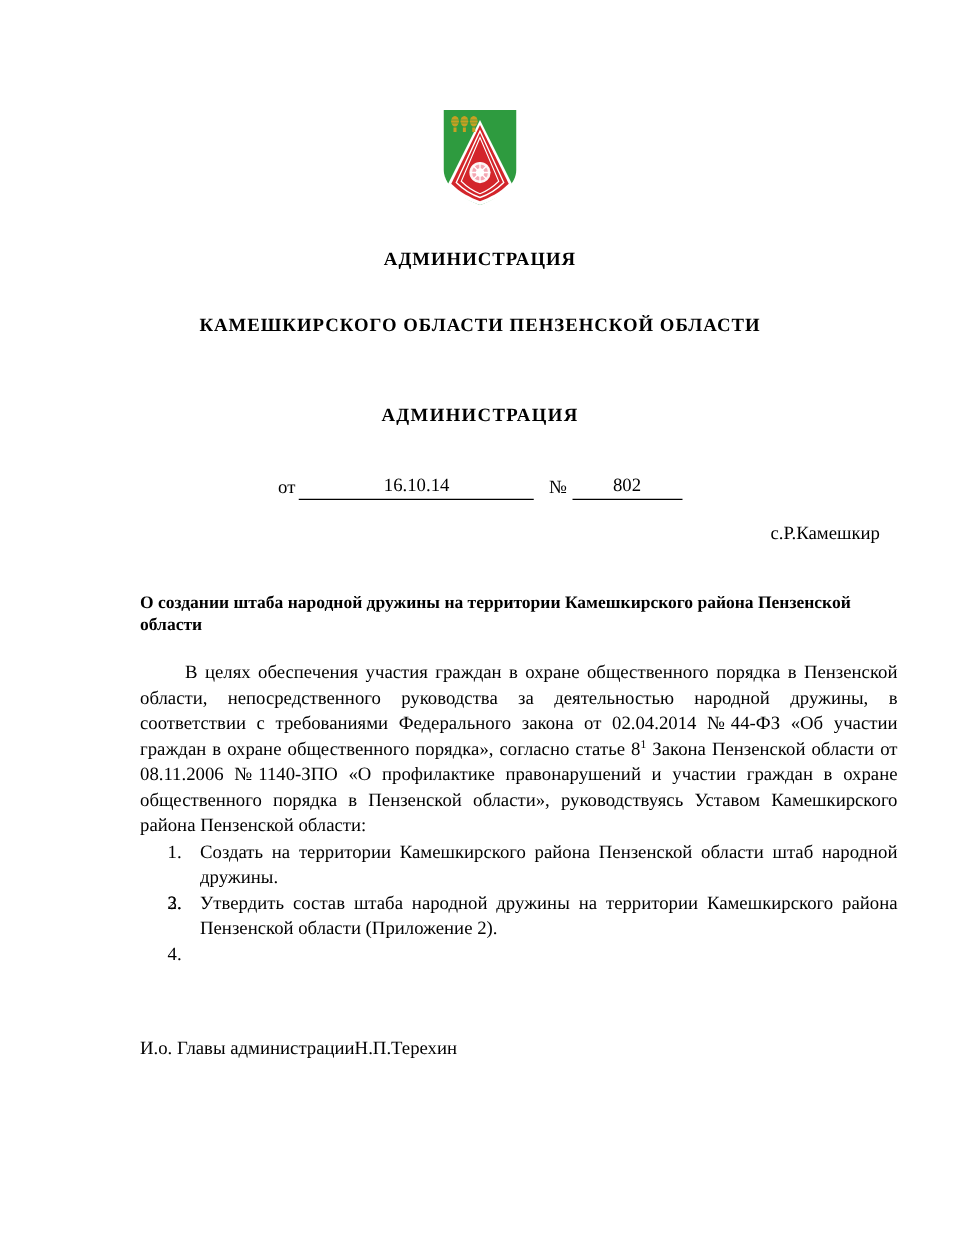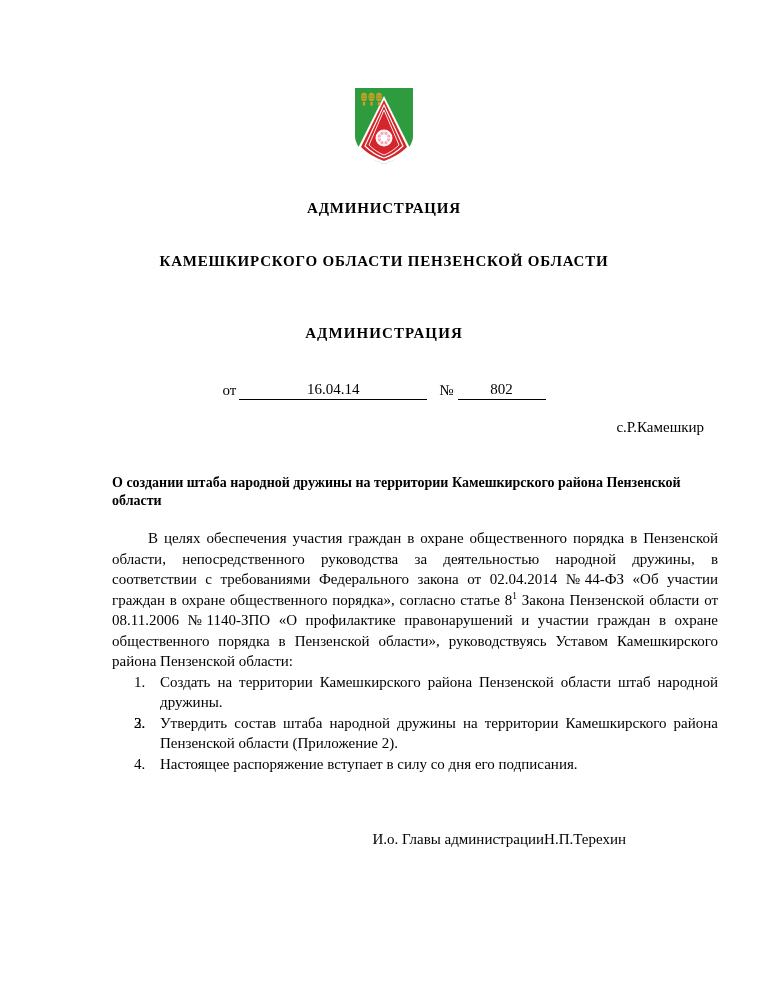--- a/index.html
+++ b/index.html
@@ -147,21 +147,21 @@
   .li-last { text-align: left !important; }
 
   
   .sign-row {
     position: absolute;
     top: 831px;
     left: 112px;
     width: 606px;
     font-size: 15px;
     display: flex;
-    justify-content: flex-end;
+    justify-content: flex-start;
   }
   .sign-name { padding-right: 92px; }
 </style>
 </head>
 <body>
 
 <div class="page">
 
   <div class="emblem-wrap">
     <svg class="emblem" viewBox="0 0 62 80">
@@ -203,21 +203,21 @@
     </svg>
   </div>
 
   <div class="hdr hdr-admin">АДМИНИСТРАЦИЯ</div>
   <div class="hdr hdr-region">КАМЕШКИРСКОГО ОБЛАСТИ ПЕНЗЕНСКОЙ ОБЛАСТИ</div>
   <div class="hdr hdr-post">АДМИНИСТРАЦИЯ</div>
 
   <div class="dateline">
     <div class="dl-inner">
       <span class="dl-label">от</span>
-      <span class="dl-field dl-date">16.04.14</span>
+      <span class="dl-field dl-date">16.10.14</span>
       <span class="dl-numlbl">№</span>
       <span class="dl-field dl-num">802</span>
     </div>
   </div>
 
   <div class="city">с.Р.Камешкир</div>
 
   <div class="doc-title">
     <span>О создании штаба народной дружины на территории Камешкирского района</span>
     <span>Пензенской области</span>
@@ -233,21 +233,20 @@
       </li>
       <li>
         <span class="marker">2.</span>
       </li>
       <li>
         <span class="marker">3.</span>
         <span>Утвердить состав штаба  народной дружины на территории Камешкирского района Пензенской области (Приложение 2).</span>
       </li>
       <li class="li-last">
         <span class="marker">4.</span>
-        <span>Настоящее распоряжение вступает в силу со дня его подписания.</span>
       </li>
     </ol>
   </div>
 
   <div class="sign-row">
     <span>И.о. Главы администрации</span>
     <span class="sign-name">Н.П.Терехин</span>
   </div>
 
 </div>

